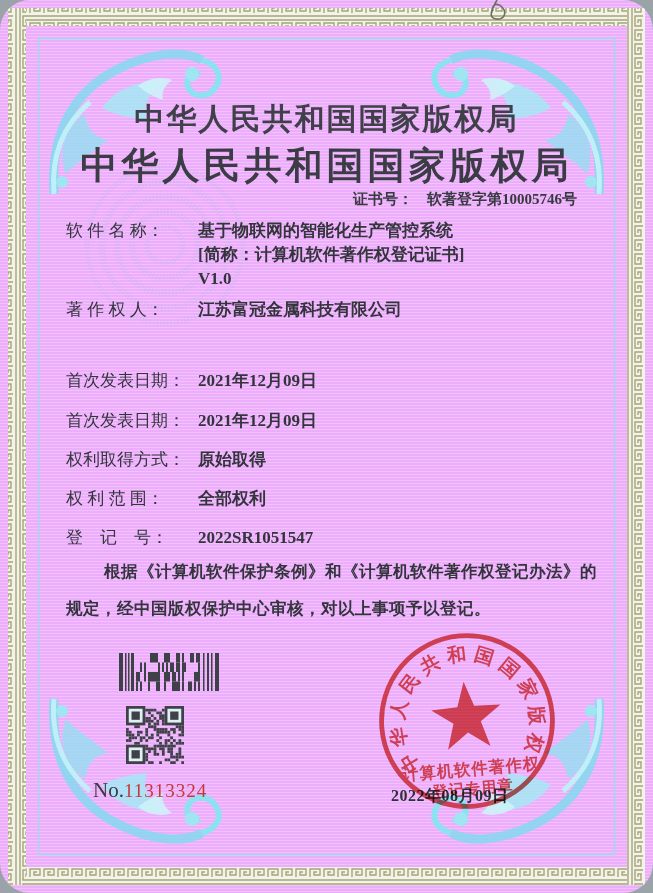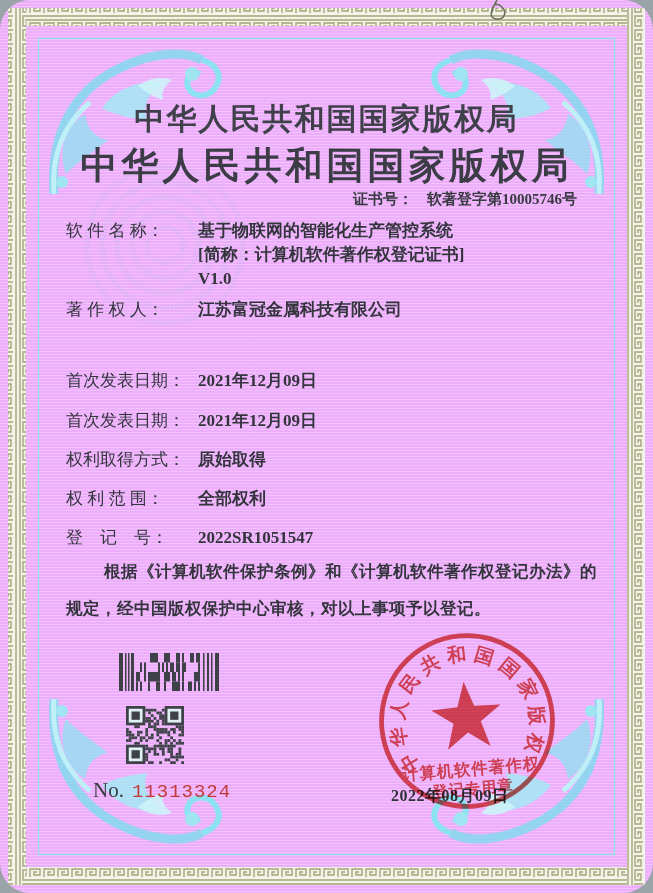--- a/index.html
+++ b/index.html
@@ -36,22 +36,22 @@
   .statement{position:absolute;font-size:16.5px;font-weight:bold;color:#33343c;
     letter-spacing:.5px;white-space:pre;}
   #stmt1{top:561px;left:104px;}
   #stmt2{top:598px;left:66px;}
 
   .barcode{position:absolute;left:119px;top:653px;}
   .qrcode{position:absolute;left:126px;top:706px;}
 
   .serial{position:absolute;left:93px;top:778px;font-size:21px;color:#3a3b42;}
   .serial .prefix{font-family:"Liberation Serif",serif;}
-  .serial .number{font-family:Liberation Mono, monospace;font-size:19px;
-    color:#c23a35;letter-spacing:1px;margin-left:8px;}
+  .serial .number{font-family:Liberation Serif, serif;font-size:19px;
+    color:#c23a35;letter-spacing:1px;margin-left:0;}
 
   .seal{position:absolute;left:371px;top:625px;width:192px;height:192px;z-index:4;
     transform:rotate(-5deg);opacity:.88;mix-blend-mode:multiply;}
   .issue-date{position:absolute;left:391px;top:786px;z-index:3;
     font-size:16px;font-weight:bold;color:#2f3138;letter-spacing:.5px;}
 </style>
 </head>
 <body>
 
 <div class="page">

